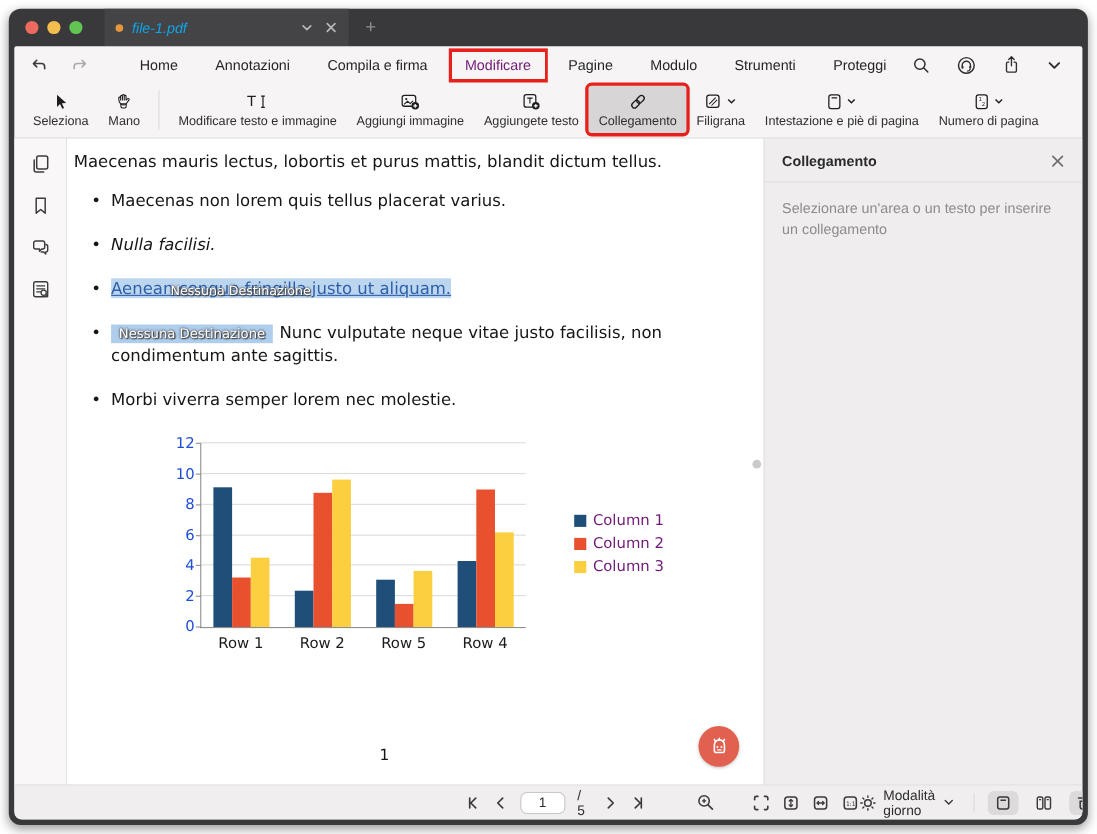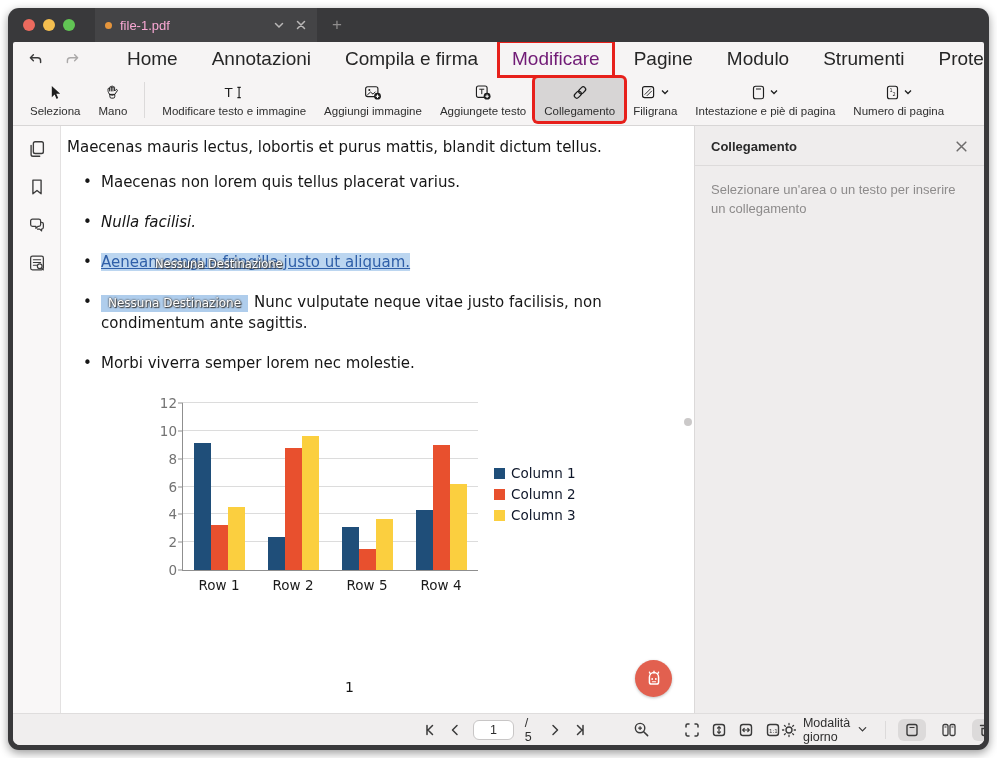--- a/index.html
+++ b/index.html
@@ -6,29 +6,29 @@
   html,body { width: 997px; height: 758px; background:#fff; font-family:"Liberation Sans",sans-serif; }
   .window { position:absolute; left:8px; top:8px; width:981px; height:742px; background:#39393B; border-radius:11px; box-shadow:0 3px 10px rgba(0,0,0,.4); }
 
   
   .titlebar { position:absolute; top:0; left:0; right:0; height:34px; display:flex; align-items:center; }
   .lights { display:flex; gap:8px; margin-left:15px; }
   .light { width:12px; height:12px; border-radius:50%; }
   .light.r { background:#EC6A5E; } .light.y { background:#F4BE4F; } .light.g { background:#61C554; }
   .tab { margin-left:20px; width:222px; height:34px; background:#444446; display:flex; align-items:center; padding:0 10px; border-radius:0; }
   .tab-dot { width:7px; height:7px; border-radius:50%; background:#E5953C; margin-right:8px; }
-  .tab-title { color:#f9a8d4; font-size:13px; flex:1; }
+  .tab-title { color:#0ea5e9; font-size:13px; flex:1;font-style:italic; }
   .tab .tbic { color:#B9B7B7; margin-left:10px; }
   .newtab { width:40px; height:34px; display:flex; align-items:center; justify-content:center; color:#8F8D8D; font-size:17px; }
 
   
   .app { position:absolute; top:34px; left:5px; right:5px; bottom:5px; background:#F6F4F4; border-radius:2px 2px 7px 7px; overflow:hidden; display:flex; flex-direction:column; }
 
   
-  .menubar { height:34px; display:flex; align-items:center; padding:0 14px; font-size:19px; color:#262626; }
+  .menubar { height:34px; display:flex; align-items:center; padding:0 14px; font-size:13px; color:#262626; }
   .undo-redo { display:flex; gap:20px; margin-right:34px; }
   .menu-items { display:flex; align-items:center; gap:10px; }
   .mi { padding:5px 12px; white-space:nowrap; }
   .mi.active { color:#701a75; box-shadow:0 0 0 3px #E7201B; }
   .menu-right { margin-left:auto; display:flex; align-items:center; gap:23px; padding-right:4px; }
 
   
   .toolbar { height:50px; display:flex; align-items:flex-start; padding:2px 8px 0; border-bottom:1px solid #D8D6D6; }
   .tb { display:flex; flex-direction:column; align-items:center; gap:4px; padding:5px 9px 4px; font-size:11.5px; color:#2E2E2E; white-space:nowrap; }
   .tb .lbl { line-height:12px; }
@@ -55,29 +55,29 @@
   .tip { position:absolute; left:88px; top:2px; color:#fff; font-size:11.5px; white-space:nowrap;
          text-shadow:0 0 2px #4a4a4a,0 0 2px #4a4a4a,1px 1px 1px #3a3a3a; pointer-events:none; }
   .inline-hl { background:#AFCDEC; color:#fff; font-size:12px; padding:1px 7px 2px; margin-right:6px;
                text-shadow:0 0 2px #4a4a4a,0 0 2px #4a4a4a,1px 1px 1px #3a3a3a; white-space:nowrap; }
 
   
   .chart { display:flex; margin:30px 0 0 115px; font-family:"DejaVu Sans",sans-serif; }
   .plotcol { display:flex; flex-direction:column; }
   .plot { position:relative; width:296px; height:168px; border-left:1px solid #8F8F8F; border-bottom:1px solid #8F8F8F; }
   .gridline { position:absolute; left:0; right:0; height:1px; background:#DCDCDC; }
-  .ytick { position:absolute; left:-34px; width:28px; text-align:right; font-size:13.5px; color:#737373; transform:translateY(50%); }
+  .ytick { position:absolute; left:-34px; width:28px; text-align:right; font-size:13.5px; color:#1d4ed8; transform:translateY(50%); }
   .tickmark { position:absolute; left:-5px; width:5px; height:1px; background:#8F8F8F; transform:translateY(50%); }
   .bars { position:absolute; left:0; right:0; top:0; bottom:0; display:flex; }
   .bargroup { flex:1; display:flex; align-items:flex-end; justify-content:center; }
   .bar { width:17px; }
   .xlabels { display:flex; width:296px; margin-top:6px; }
   .xlab { flex:1; text-align:center; font-size:13.5px; color:#1A1A1A; }
   .legend { margin-left:16px; margin-top:62px; display:flex; flex-direction:column; gap:5px; }
-  .leg-item { display:flex; align-items:center; gap:6px; font-size:13.5px; color:#0f172a; }
+  .leg-item { display:flex; align-items:center; gap:6px; font-size:13.5px; color:#701a75;margin-left:28px; }
   .leg-sw { width:11px; height:11px; }
 
   .pagenum { position:absolute; bottom:18px; left:0; right:56px; text-align:center; font-family:"DejaVu Sans",sans-serif; font-size:14px; color:#161616; }
   .bot-btn { position:absolute; right:22px; bottom:16px; width:37px; height:37px; border-radius:50%; background:#E2604F; display:flex; align-items:center; justify-content:center; box-shadow:0 1px 3px rgba(0,0,0,.25); }
 
   
   .rpanel { width:290px; background:#EFEDED; border-left:1px solid #DBD9D9; display:flex; flex-direction:column; }
   .rp-head { display:flex; align-items:center; justify-content:space-between; padding:13px 16px 11px; font-size:13px; font-weight:700; color:#2A2A2A; border-bottom:1px solid #DDDBDB; }
   .rp-hint { padding:15px 16px; font-size:13px; line-height:1.45; color:#8D8B8B; }
 

